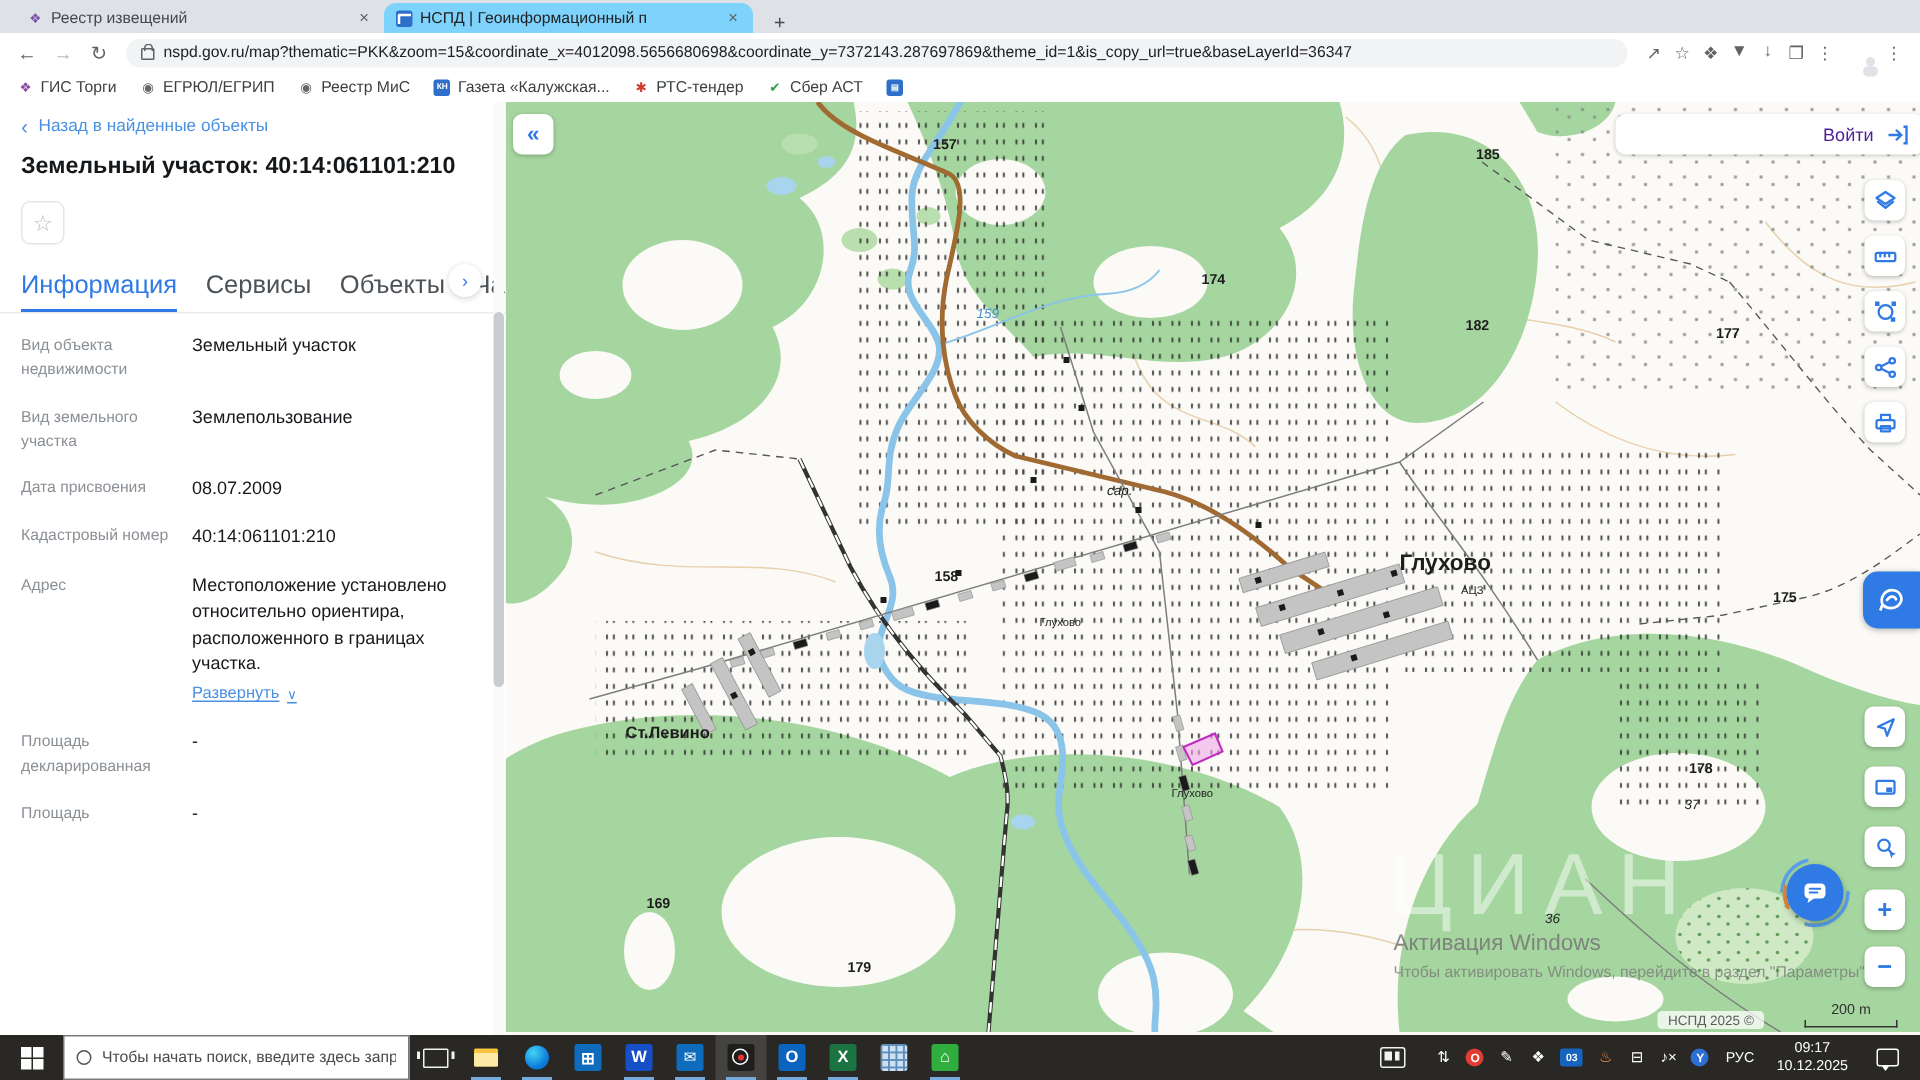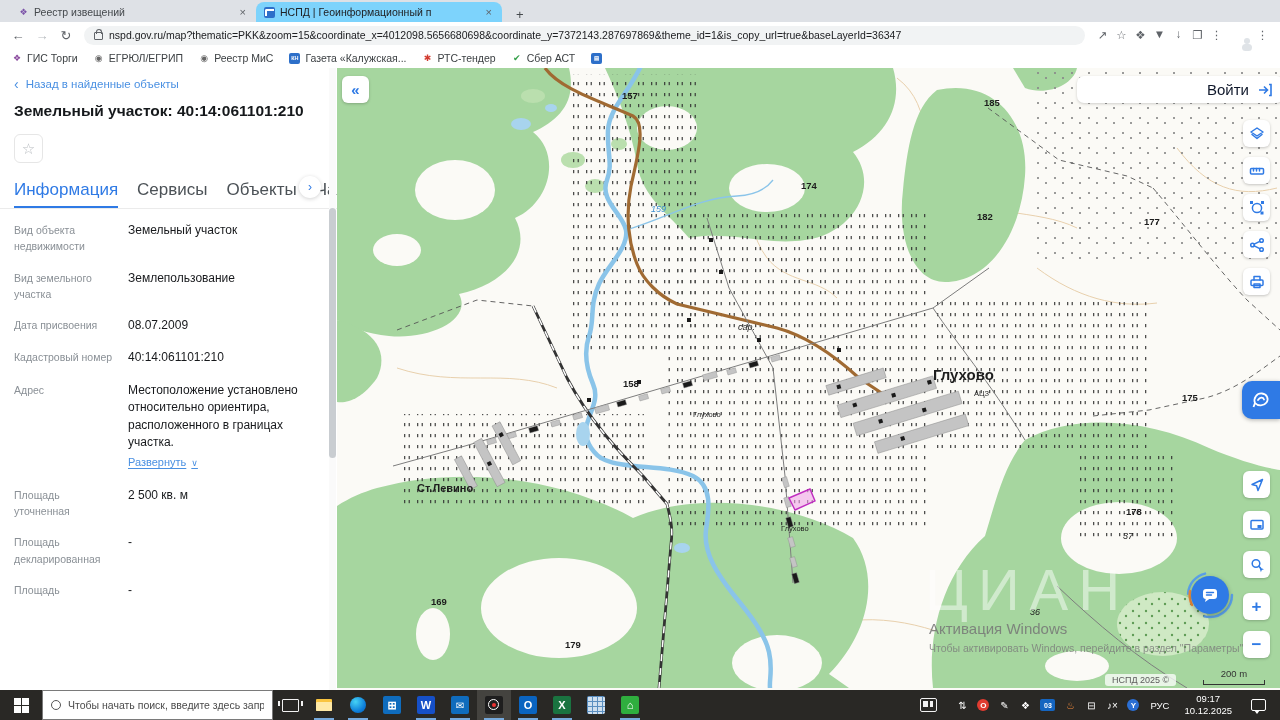--- a/index.html
+++ b/index.html
@@ -74,21 +74,21 @@
   .ml.small{font-weight:normal;font-size:7.5px}
   .ml.water{fill:#3f8fd0;font-style:italic;font-weight:normal;font-size:9px}
   .ml.it{font-style:italic;font-weight:normal;font-size:9px}
   .mbtn{position:absolute;width:27px;height:27px;background:#fff;border-radius:6px;
     box-shadow:0 1px 3px rgba(0,0,0,.22);display:flex;align-items:center;justify-content:center;cursor:pointer}
   .mbtn svg{stroke:#2f7ae5;fill:none;stroke-width:1.5;stroke-linecap:round;stroke-linejoin:round}
   .mbtn.txt{color:#2f7ae5;font-size:17px;font-weight:bold}
   .collapse{left:5px;top:8px;color:#2f7ae5;font-size:15px;font-weight:bold}
   .loginbar{position:absolute;left:740px;top:8px;width:196px;height:27px;background:#fff;border-radius:7px;
     box-shadow:0 1px 3px rgba(0,0,0,.18);display:flex;align-items:center;justify-content:flex-end;gap:8px;padding-right:10px}
-  .loginbar span{color:#0f172a;font-size:15px}
+  .loginbar span{color:#4c1d95;font-size:12px}
   .assist{position:absolute;right:0;top:313px;width:38px;height:38px;background:#2f7ae5;
     border-radius:10px 0 0 10px;display:flex;align-items:center;justify-content:center;box-shadow:0 1px 4px rgba(0,0,0,.3)}
   .chatfab{position:absolute;left:849px;top:503px;width:48px;height:48px}
   .chatfab .ring{position:absolute;inset:0}
   .chatfab .core{position:absolute;left:5px;top:5px;width:38px;height:38px;border-radius:50%;background:#2f7ae5;
     display:flex;align-items:center;justify-content:center;box-shadow:0 2px 5px rgba(0,0,0,.3)}
   .attrib{position:absolute;left:768px;top:606px;background:rgba(255,255,255,.75);border-radius:3px;
     padding:1px 7px;font-size:9px;color:#5c5c5c}
   .scalebar{position:absolute;left:866px;top:600px;width:62px;text-align:center;font-size:9.5px;color:#333}
   .scalebar .bar{height:4px;border-left:1.4px solid #333;border-right:1.4px solid #333;border-bottom:1.4px solid #333;margin-top:1px}
@@ -252,24 +252,20 @@
           <div class="fvalue">40:14:061101:210</div>
         </div>
         <div class="frow">
           <div class="flabel">Адрес</div>
           <div class="fvalue">Местоположение установлено относительно ориентира, расположенного в границах участка.<div><span class="expand">
                 <span>Развернуть</span>
                 <span style="font-size: 9px;">∨</span>
               </span></div></div>
         </div>
         <div class="frow">
-          <div class="flabel">Площадь уточненная</div>
-          <div class="fvalue">2 500 кв. м</div>
-        </div>
-        <div class="frow">
           <div class="flabel">Площадь декларированная</div>
           <div class="fvalue">-</div>
         </div>
         <div class="frow">
           <div class="flabel">Площадь</div>
           <div class="fvalue">-</div>
         </div>
       </div>
     <div class="pscroll">
       <div class="pthumb" style="top:140px;height:250px"></div>

